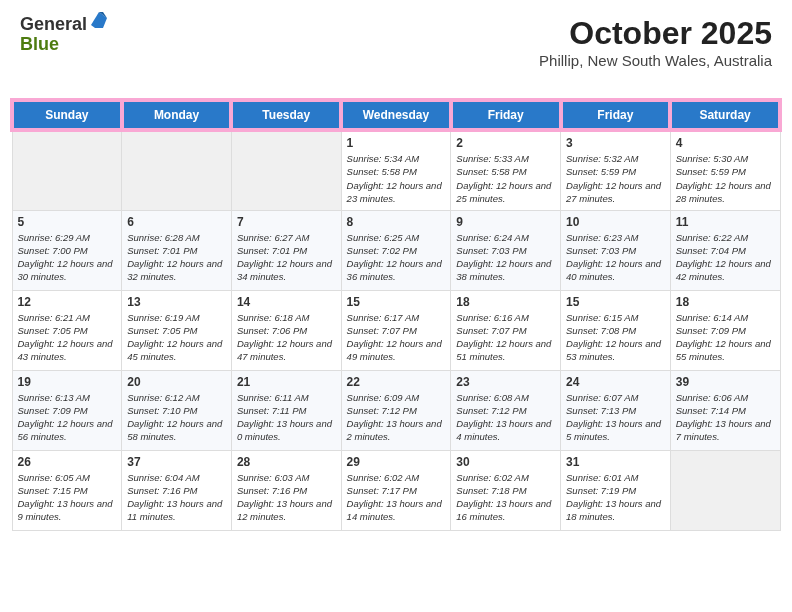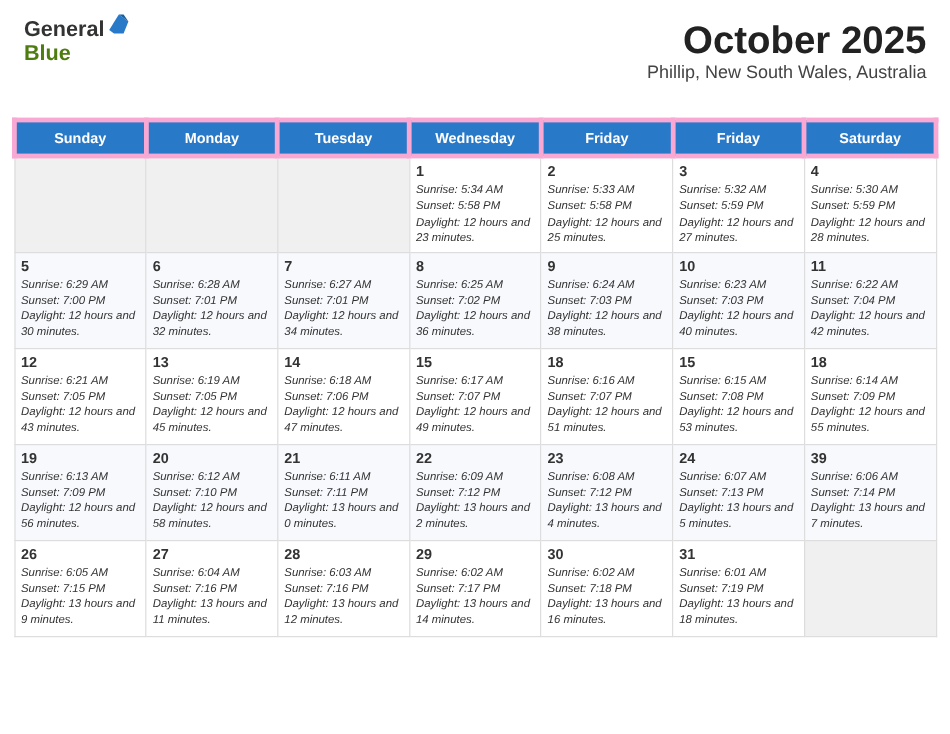--- a/index.html
+++ b/index.html
@@ -235,21 +235,21 @@
           <span class="day-num">39</span>
           <div class="day-info">Sunrise: 6:06 AM<br>Sunset: 7:14 PM<br>Daylight: 13 hours and 7 minutes.</div>
         </td>
       </tr>
       <tr>
         <td>
           <span class="day-num">26</span>
           <div class="day-info">Sunrise: 6:05 AM<br>Sunset: 7:15 PM<br>Daylight: 13 hours and 9 minutes.</div>
         </td>
         <td>
-          <span class="day-num">27</span>
+          <span class="day-num">37</span>
           <div class="day-info">Sunrise: 6:04 AM<br>Sunset: 7:16 PM<br>Daylight: 13 hours and 11 minutes.</div>
         </td>
         <td>
           <span class="day-num">28</span>
           <div class="day-info">Sunrise: 6:03 AM<br>Sunset: 7:16 PM<br>Daylight: 13 hours and 12 minutes.</div>
         </td>
         <td>
           <span class="day-num">29</span>
           <div class="day-info">Sunrise: 6:02 AM<br>Sunset: 7:17 PM<br>Daylight: 13 hours and 14 minutes.</div>
         </td>

